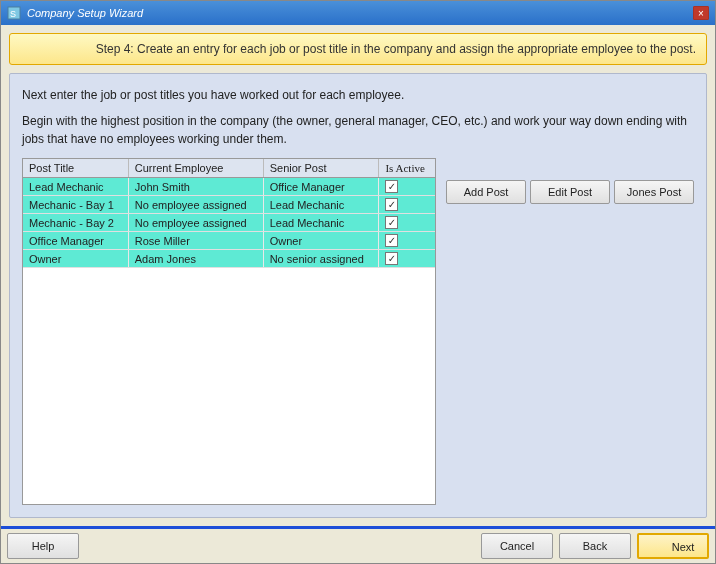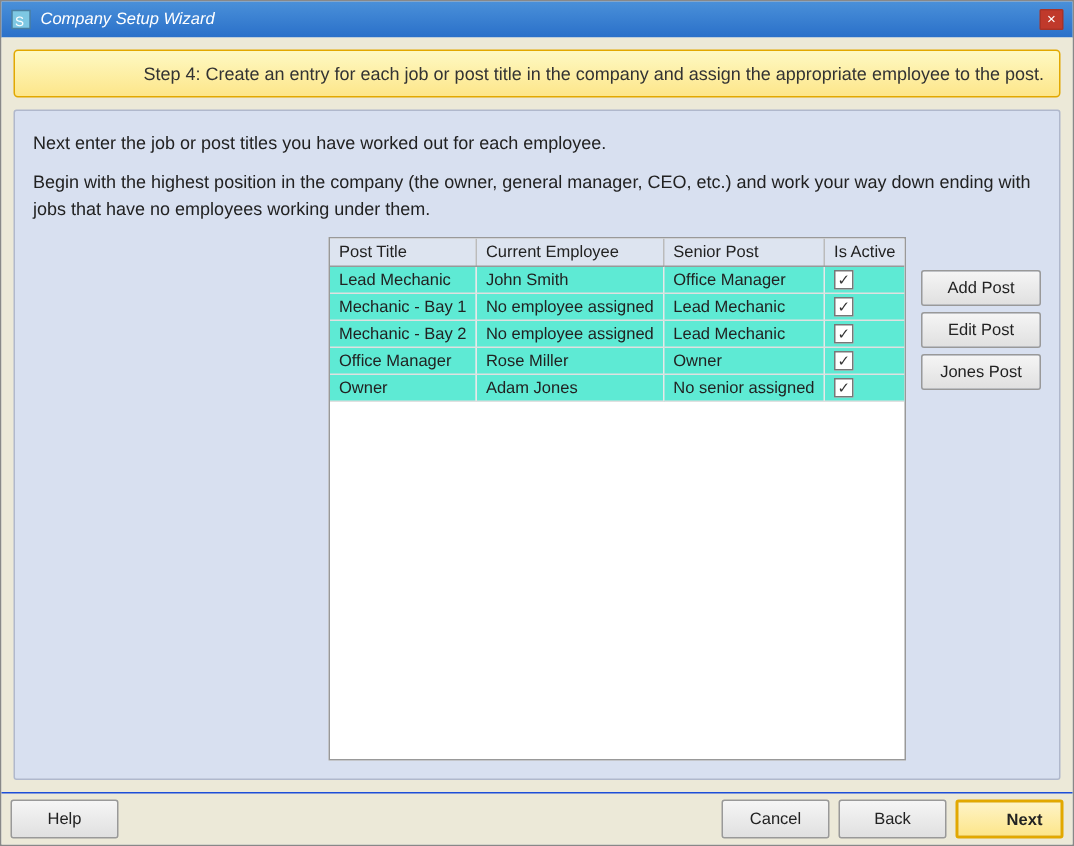--- a/index.html
+++ b/index.html
@@ -75,21 +75,20 @@
     }
     .main-panel {
       flex: 1;
       background: #d8e0f0;
       border: 1px solid #b0b8cc;
       border-radius: 2px;
       padding: 12px;
       display: flex;
       flex-direction: column;
       gap: 10px;
-      align-items: flex-end;
     }
     .instruction-text {
       font-size: 12px;
       color: #222;
       line-height: 1.5;
     }
     .instruction-text p + p {
       margin-top: 8px;
     }
     .table-area {
@@ -115,20 +114,21 @@
       text-align: left;
       padding: 3px 6px;
       border-right: 1px solid #bbb;
       border-bottom: 1px solid #999;
       font-weight: normal;
       color: #222;
       white-space: nowrap;
     }
     thead th:last-child {
       border-right: none;
+      font-family: Liberation Serif, serif;
     }
     tbody tr {
       background: #5eead4;
     }
     tbody td {
       padding: 2px 6px;
       border-bottom: 1px solid #e0e0e0;
       border-right: 1px solid #e8e8e8;
       color: #222;
     }
@@ -142,21 +142,21 @@
       border: 1px solid #777;
       background: white;
       display: flex;
       align-items: center;
       justify-content: center;
       font-size: 10px;
       color: #333;
     }
     .button-panel {
       display: flex;
-      flex-direction: column;
+      flex-direction: row;
       gap: 4px;
       align-self: flex-start;
       padding-top: 22px;
     }
     .side-button {
       width: 80px;
       height: 24px;
       background: linear-gradient(to bottom, #f5f5f5, #e0e0e0);
       border: 1px solid #999;
       border-radius: 2px;
@@ -166,40 +166,40 @@
       text-align: center;
       line-height: 22px;
     }
     .footer {
       display: flex;
       justify-content: space-between;
       align-items: center;
       padding: 4px 6px;
       background: #ece9d8;
       flex-shrink: 0;
-      border-top: 1px solid #1d4ed8;
+      border-top: 3px solid #1d4ed8;
     }
     .footer-left { display: flex; gap: 6px; }
     .footer-right { display: flex; gap: 6px; }
     .footer-button {
       width: 72px;
       height: 26px;
       background: linear-gradient(to bottom, #f5f5f5, #e0e0e0);
       border: 1px solid #999;
       border-radius: 2px;
       font-size: 11px;
       cursor: pointer;
       color: #222;
       text-align: center;
       line-height: 24px;
     }
     .footer-button.next-btn {
       background: linear-gradient(to bottom, #fef3c7, #fde68a);
       border: 2px solid #e2a800;
-      font-weight: bold;
+      font-weight: normal;
       padding-left: 20px;
     }
   </style>
 </head>
 <body>
 
 <div class="window">
 
   <div class="title-bar">
     <div class="title-bar-left">

